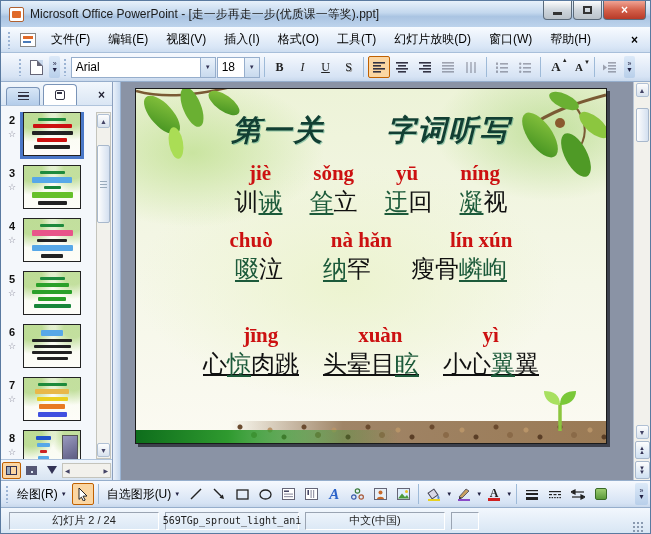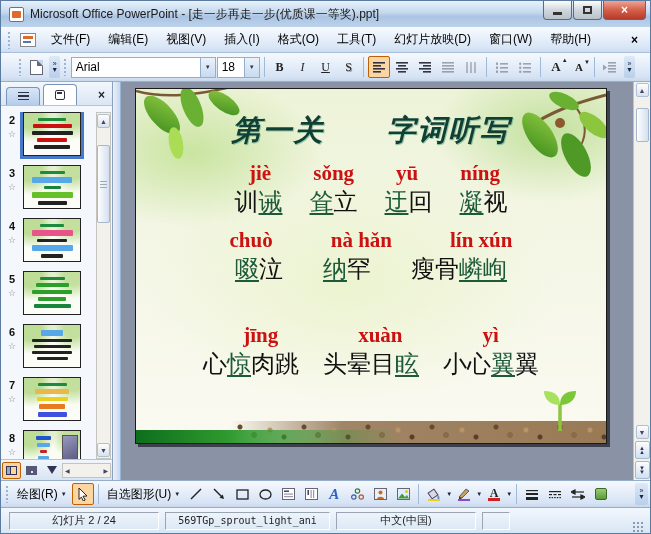--- a/index.html
+++ b/index.html
@@ -147,21 +147,21 @@
     text-shadow:1px 1px 0 rgba(90,170,140,.6); letter-spacing:2px;font-style:italic;
   }
   .word-group { display:flex; flex-direction:column; align-items:center; }
   .pinyin-row { display:flex; color:var(--pinyin,#cc1111); font-weight:bold;
     font-family:"Liberation Serif","DejaVu Serif",serif; font-size:21px; line-height:25px; }
   .word-row { display:flex; font-family:"Liberation Serif","DejaVu Serif",serif;
     font-size:24px; line-height:33px; color:var(--text,#111); }
   .marked { color:var(--marked,#1c5a3a); text-decoration:underline; text-underline-offset:3px; }
   .g1 { margin-top:10px; } .g1 .pinyin-row { gap:42px;margin-left:7px; } .g1 .word-row { gap:27px; }
   .g2 { margin-top:9px; }  .g2 .pinyin-row { gap:58px; } .g2 .word-row { gap:40px; }
-  .g3 { margin-top:28px; } .g3 .pinyin-row { gap:80px;margin-top:9px; } .g3 .word-row { gap:24px; }
+  .g3 { margin-top:28px; } .g3 .pinyin-row { gap:80px;margin-top:9px; } .g3 .word-row { gap:24px;text-decoration:underline; }
   .soil { position:absolute; right:0; bottom:0; width:80%; height:22px;
     background:
       radial-gradient(circle at 10px 6px, #6a4a2e 2px, transparent 3px),
       radial-gradient(circle at 24px 14px, #8a6a48 2.5px, transparent 3.5px),
       radial-gradient(circle at 40px 9px, #b89468 2px, transparent 3px),
       radial-gradient(circle at 54px 16px, #5a3e26 2px, transparent 3px),
       linear-gradient(90deg, rgba(160,130,95,0), rgba(150,120,88,.9) 30%, #9a7a55);
     background-size:64px 22px,64px 22px,64px 22px,64px 22px,100% 100%; }
   .bottom-bar { position:absolute; left:0; bottom:0; width:56%; height:13px;
     background:linear-gradient(90deg,#0e6e1c,#2f9a2f 35%, rgba(140,190,130,0)); }
@@ -180,21 +180,21 @@
   .fontcolor .a { font-family:"Liberation Serif",serif; font-weight:bold; font-size:12px; }
   .cbar { width:12px; height:3px; }
   .green-sq { width:12px; height:12px; background:linear-gradient(#9ccc70,#5a9a3a); border:1px solid #3a6a26; border-radius:2px; }
   
   .statusbar {
     height:25px; flex:0 0 25px; display:flex; align-items:center; gap:6px;
     background:linear-gradient(#f2f7fd,#d8e6f4); padding:0 6px 0 8px; font-size:11px; color:#222;
   }
   .status-cell { height:18px; display:flex; align-items:center; justify-content:center;
     border:1px solid; border-color:#9aa4b2 #fff #fff #9aa4b2; background:transparent; padding:0 6px; }
-  .sc1 { width:150px; } .sc2 { width:165px; font-family:"DejaVu Sans Mono",monospace; font-size:10px; } .sc3 { width:140px; } .sc4 { width:28px; }
+  .sc1 { width:150px; } .sc2 { width:134px; font-family:"DejaVu Sans Mono",monospace; font-size:10px; } .sc3 { width:140px; } .sc4 { width:28px; }
   .resize-grip { margin-left:auto; width:12px; height:12px; align-self:flex-end;
     background-image:radial-gradient(circle at 2px 2px,#8a9ab0 1.2px,transparent 1.4px);
     background-size:4px 4px; }
 </style>
 </head>
 <body>
 
 <div class="window">
 
   <div class="titlebar">

